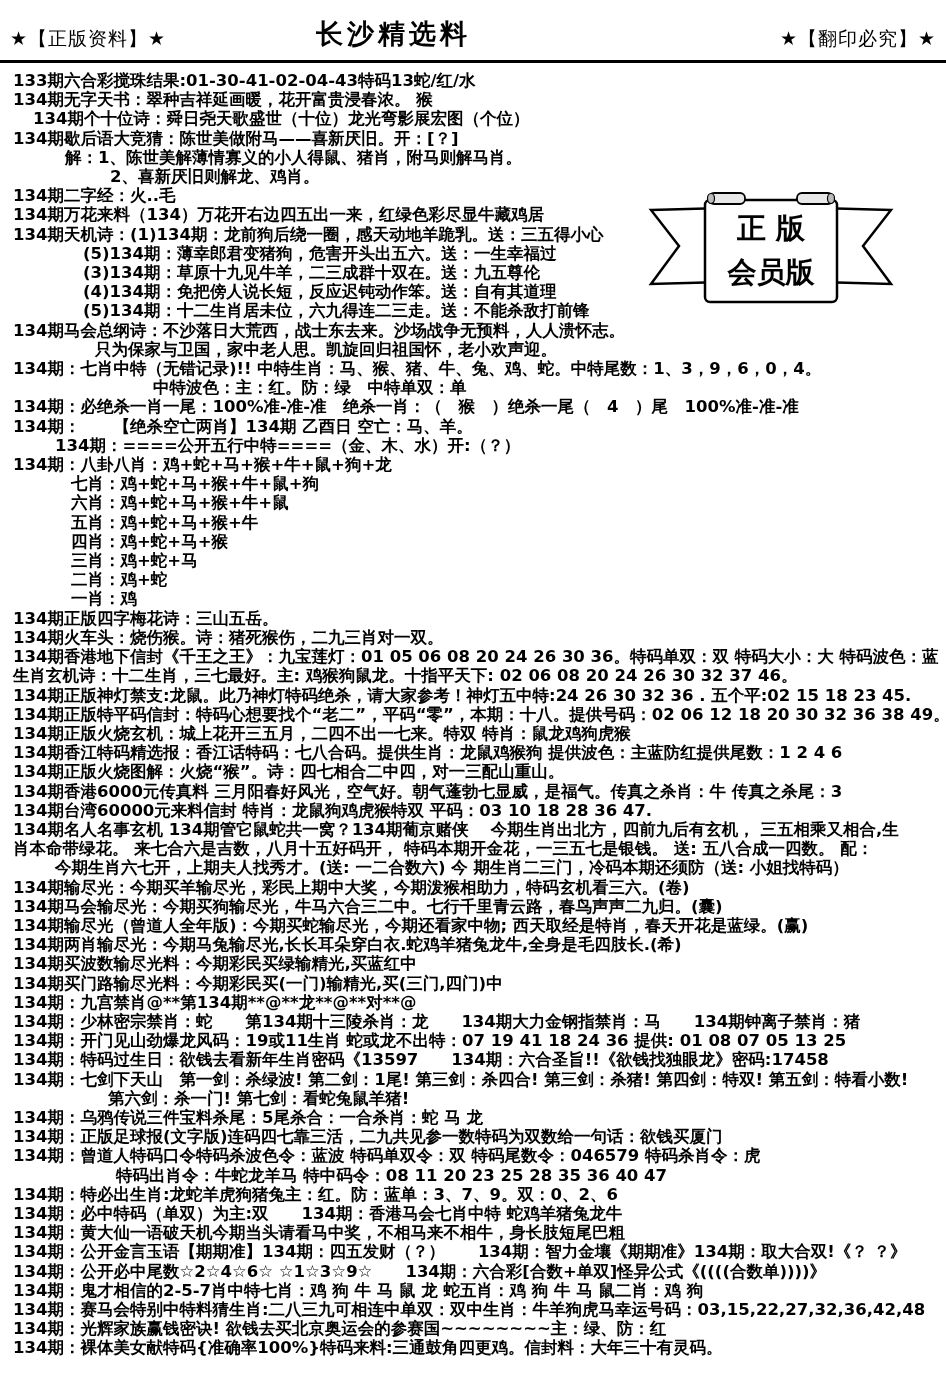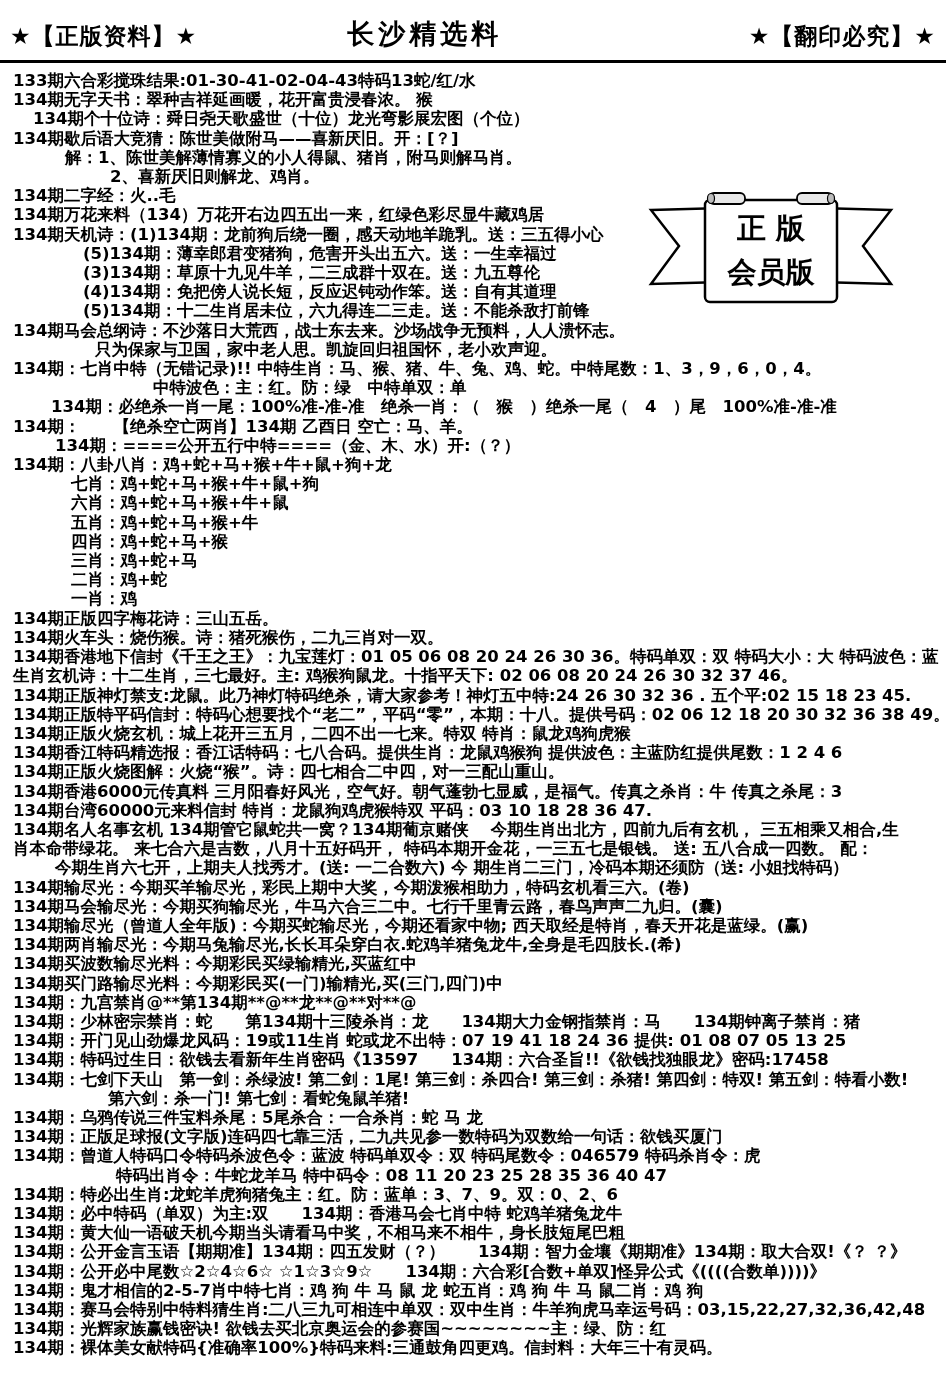--- a/index.html
+++ b/index.html
@@ -7,21 +7,21 @@
     width:946px;height:1388px;background:#ffffff;color:#000;
     font-family:"DejaVu Sans","Liberation Sans",sans-serif;
     overflow:hidden;position:relative;
   }
   .page{position:relative;width:946px;height:1388px;}
   
   .header{
     display:flex;align-items:flex-end;justify-content:space-between;
     padding:16px 10px 6px 10px;
   }
-  .stamp{font-size:23px;font-weight:bold;letter-spacing:1px;white-space:nowrap;}
+  .stamp{font-size:19px;font-weight:normal;letter-spacing:1px;white-space:nowrap;}
   .title{font-size:27px;font-weight:bold;letter-spacing:4px;white-space:nowrap;
          margin-left:90px;margin-right:auto;padding-left:60px;}
   .rule{height:3px;background:#000;margin:2px 0 8px 0;width:946px;}
   
   .content{padding:0 0 0 13px;}
   .line{
     font-size:16.5px;font-weight:bold;line-height:19.2px;
     white-space:nowrap;letter-spacing:0px;
   }
   
@@ -60,21 +60,21 @@
       <div class="line" style="padding-left: 0px;">134期万花来料（134）万花开右边四五出一来，红绿色彩尽显牛藏鸡居</div>
       <div class="line" style="padding-left: 0px;">134期天机诗：(1)134期：龙前狗后绕一圈，感天动地羊跪乳。送：三五得小心</div>
       <div class="line" style="padding-left: 70px;">(5)134期：薄幸郎君变猪狗，危害开头出五六。送：一生幸福过</div>
       <div class="line" style="padding-left: 70px;">(3)134期：草原十九见牛羊，二三成群十双在。送：九五尊伦</div>
       <div class="line" style="padding-left: 70px;">(4)134期：免把傍人说长短，反应迟钝动作笨。送：自有其道理</div>
       <div class="line" style="padding-left: 70px;">(5)134期：十二生肖居未位，六九得连二三走。送：不能杀敌打前锋</div>
       <div class="line" style="padding-left: 0px;">134期马会总纲诗：不沙落日大荒西，战士东去来。沙场战争无预料，人人溃怀志。</div>
       <div class="line" style="padding-left: 82px;">只为保家与卫国，家中老人思。凯旋回归祖国怀，老小欢声迎。</div>
       <div class="line" style="padding-left: 0px;">134期：七肖中特（无错记录)!! 中特生肖：马、猴、猪、牛、兔、鸡、蛇。中特尾数：1、3，9，6，0，4。</div>
       <div class="line" style="padding-left: 140px;">中特波色：主：红。防：绿　中特单双：单</div>
-      <div class="line" style="padding-left: 0px; margin-left: 38px;">134期：必绝杀一肖一尾：100%准-准-准　绝杀一肖：（　猴　）绝杀一尾（　4　）尾　100%准-准-准</div>
+      <div class="line" style="padding-left: 0px;">134期：必绝杀一肖一尾：100%准-准-准　绝杀一肖：（　猴　）绝杀一尾（　4　）尾　100%准-准-准</div>
       <div class="line" style="padding-left: 0px;">134期：　　【绝杀空亡两肖】134期 乙酉日 空亡：马、羊。</div>
       <div class="line" style="padding-left: 0px; margin-left: 42px;">134期：====公开五行中特====（金、木、水）开:（？）</div>
       <div class="line" style="padding-left: 0px;">134期：八卦八肖：鸡+蛇+马+猴+牛+鼠+狗+龙</div>
       <div class="line" style="padding-left: 58px;">七肖：鸡+蛇+马+猴+牛+鼠+狗</div>
       <div class="line" style="padding-left: 58px;">六肖：鸡+蛇+马+猴+牛+鼠</div>
       <div class="line" style="padding-left: 58px;">五肖：鸡+蛇+马+猴+牛</div>
       <div class="line" style="padding-left: 58px;">四肖：鸡+蛇+马+猴</div>
       <div class="line" style="padding-left: 58px;">三肖：鸡+蛇+马</div>
       <div class="line" style="padding-left: 58px;">二肖：鸡+蛇</div>
       <div class="line" style="padding-left: 58px;">一肖：鸡</div>

